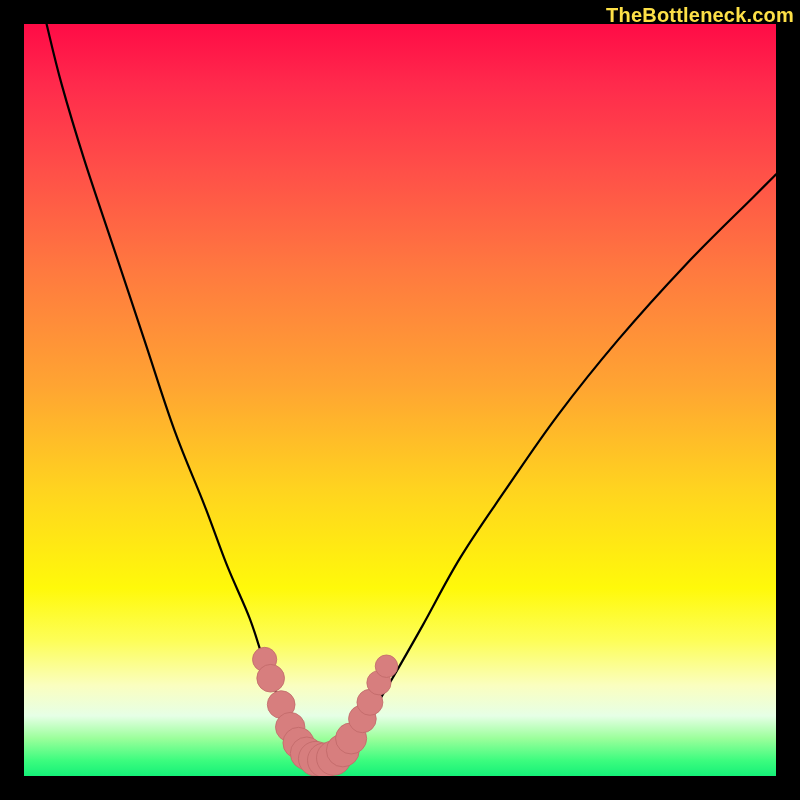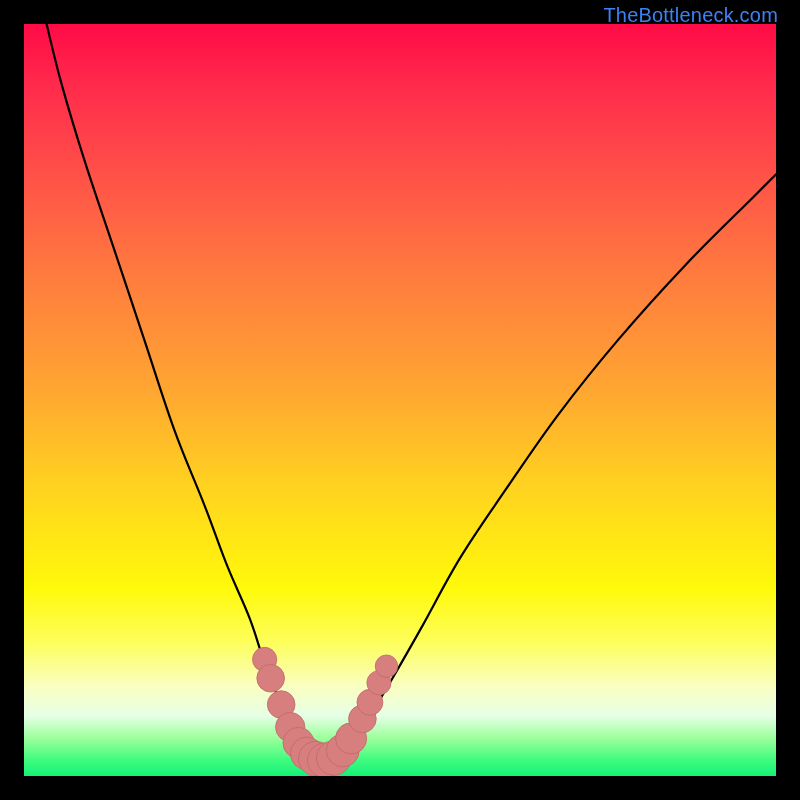--- a/index.html
+++ b/index.html
@@ -51,24 +51,24 @@
   .markers {
     position: absolute;
     left: 0; top: 0;
     width: 752px;
     height: 752px;
     pointer-events: none;
   }
   .watermark {
     position: absolute;
     top: 4px;
-    right: 22px;
+    right: 6px;
     font-size: 20px;
-    font-weight: 400;
-    color: #3b82f6;
+    font-weight: 700;
+    color: #fde047;
     letter-spacing: 0.2px;
   }
 </style>
 </head>
 <body>
 
 <div class="frame">
 
   <div class="plot-area">
 

